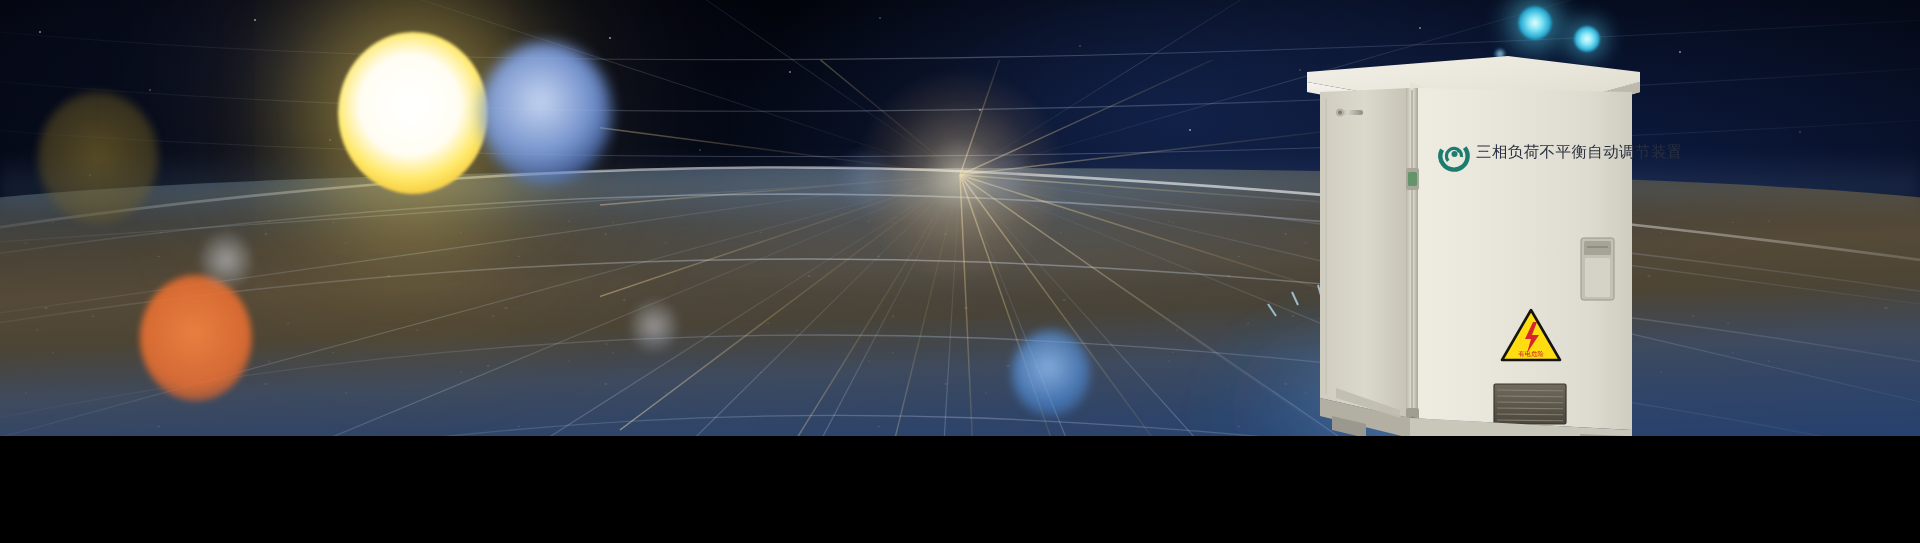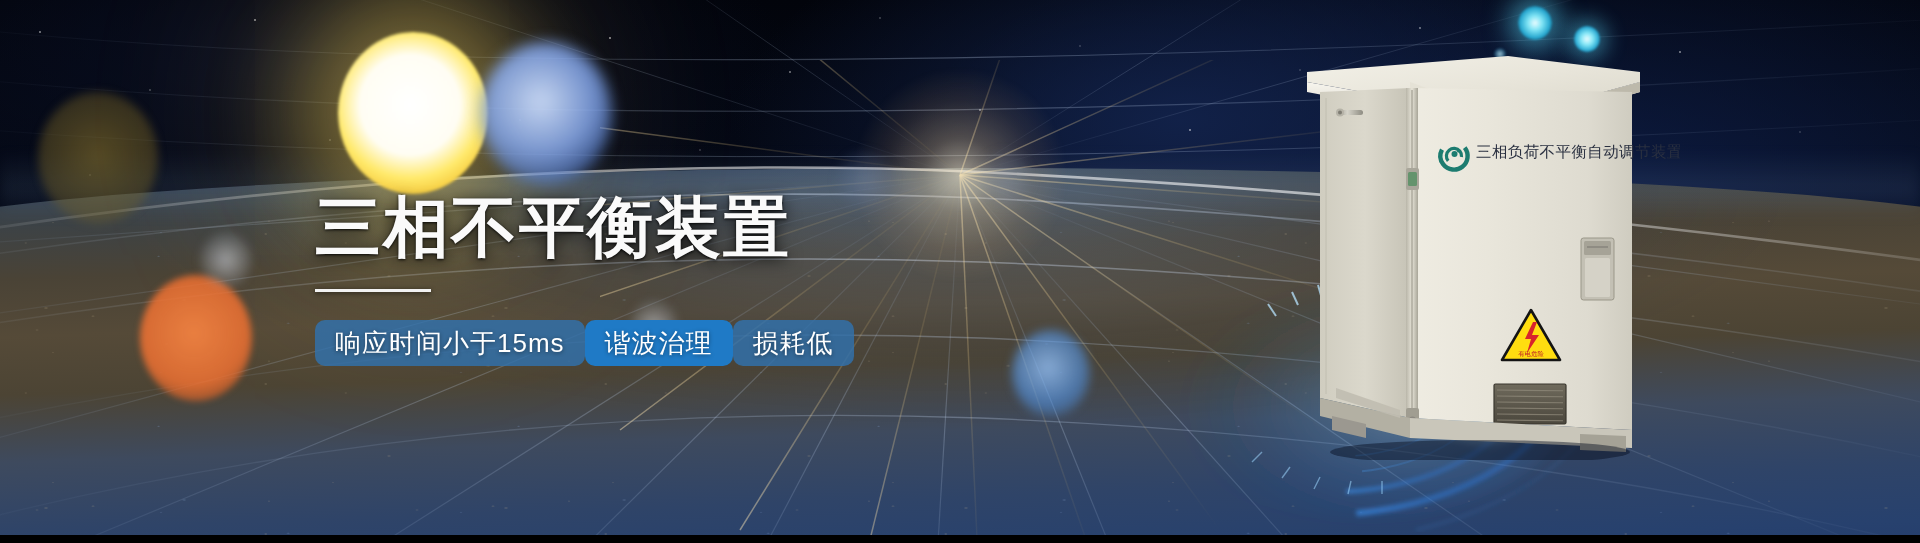--- a/index.html
+++ b/index.html
@@ -1,20 +1,20 @@
 <!DOCTYPE html>
 <html><head>
 <meta charset="utf-8">
 <style>
   * { margin:0; padding:0; box-sizing:border-box; }
   html,body { width:1920px; height:543px; overflow:hidden; background:#000; }
   body { font-family:"Liberation Sans","DejaVu Sans",sans-serif; }
 
   #banner {
-    position:relative; width:1920px; height:535px; overflow:hidden;
+    position:relative; width:1920px; height:436px; overflow:hidden;
     background:#be185d;
   }
 
   
   .layer { position:absolute; inset:0; }
 
   #space {
     background:
       radial-gradient(ellipse 620px 300px at 1180px 120px, rgba(18,34,74,.95) 0%, rgba(6,12,30,0) 72%),
       radial-gradient(ellipse 900px 420px at 1560px 200px, rgba(14,30,72,.9) 0%, rgba(4,8,20,0) 75%),
@@ -475,23 +475,14 @@
 
     <polygon points="52,396 86,404 86,418 52,410" fill="#9b9890"></polygon>
 
     <polygon points="56,368 120,390 120,398 56,378" fill="#c0bdb0" opacity="0.9"></polygon>
 
     <polygon points="300,414 346,416 346,432 300,430" fill="#a5a296"></polygon>
 
     <ellipse cx="200" cy="432" rx="150" ry="12" fill="#040c1c" opacity="0.45"></ellipse>
   </svg>
 
-  <div id="text-block">
-    <div id="title">三相不平衡装置</div>
-    <div id="divider"></div>
-    <div id="pills">
-      <div class="pill pill-soft">响应时间小于15ms</div>
-      <div class="pill pill-solid">谐波治理</div>
-      <div class="pill pill-soft">损耗低</div>
-    </div>
-  </div>
 
 </div>
 
 </body></html>

